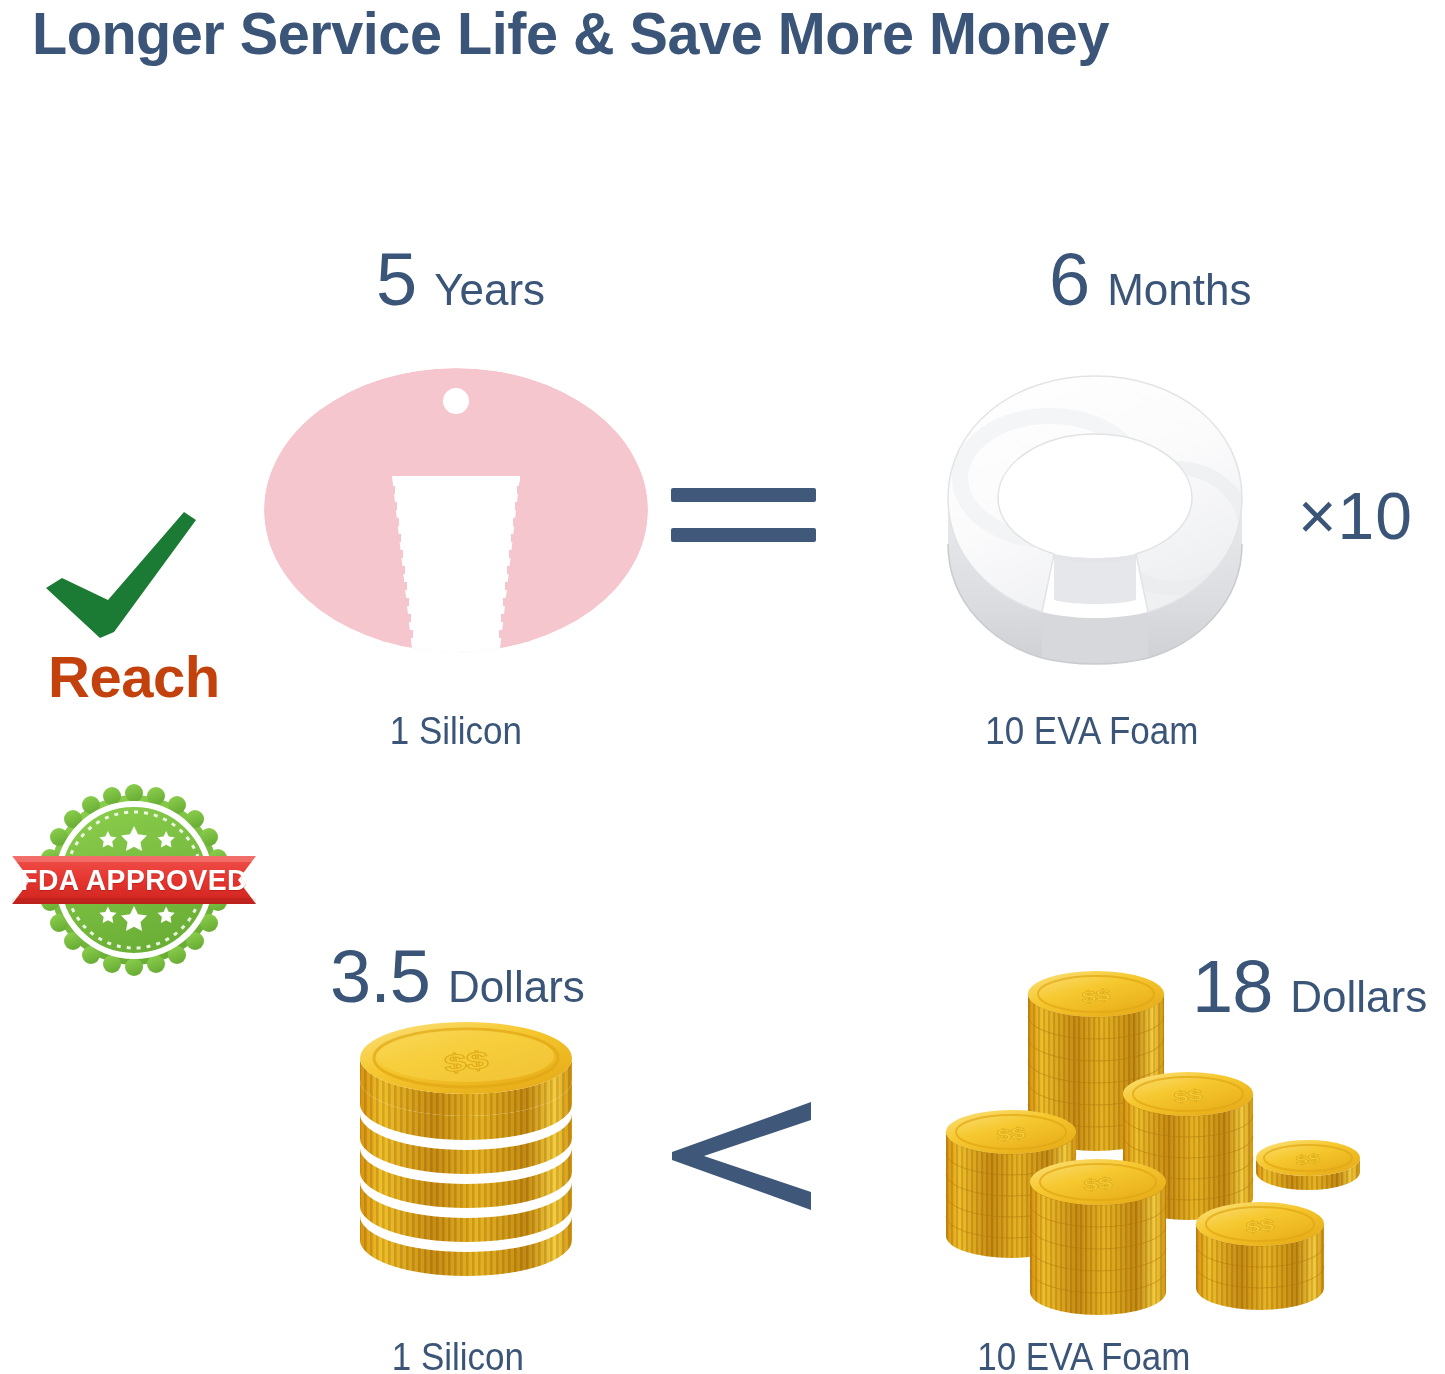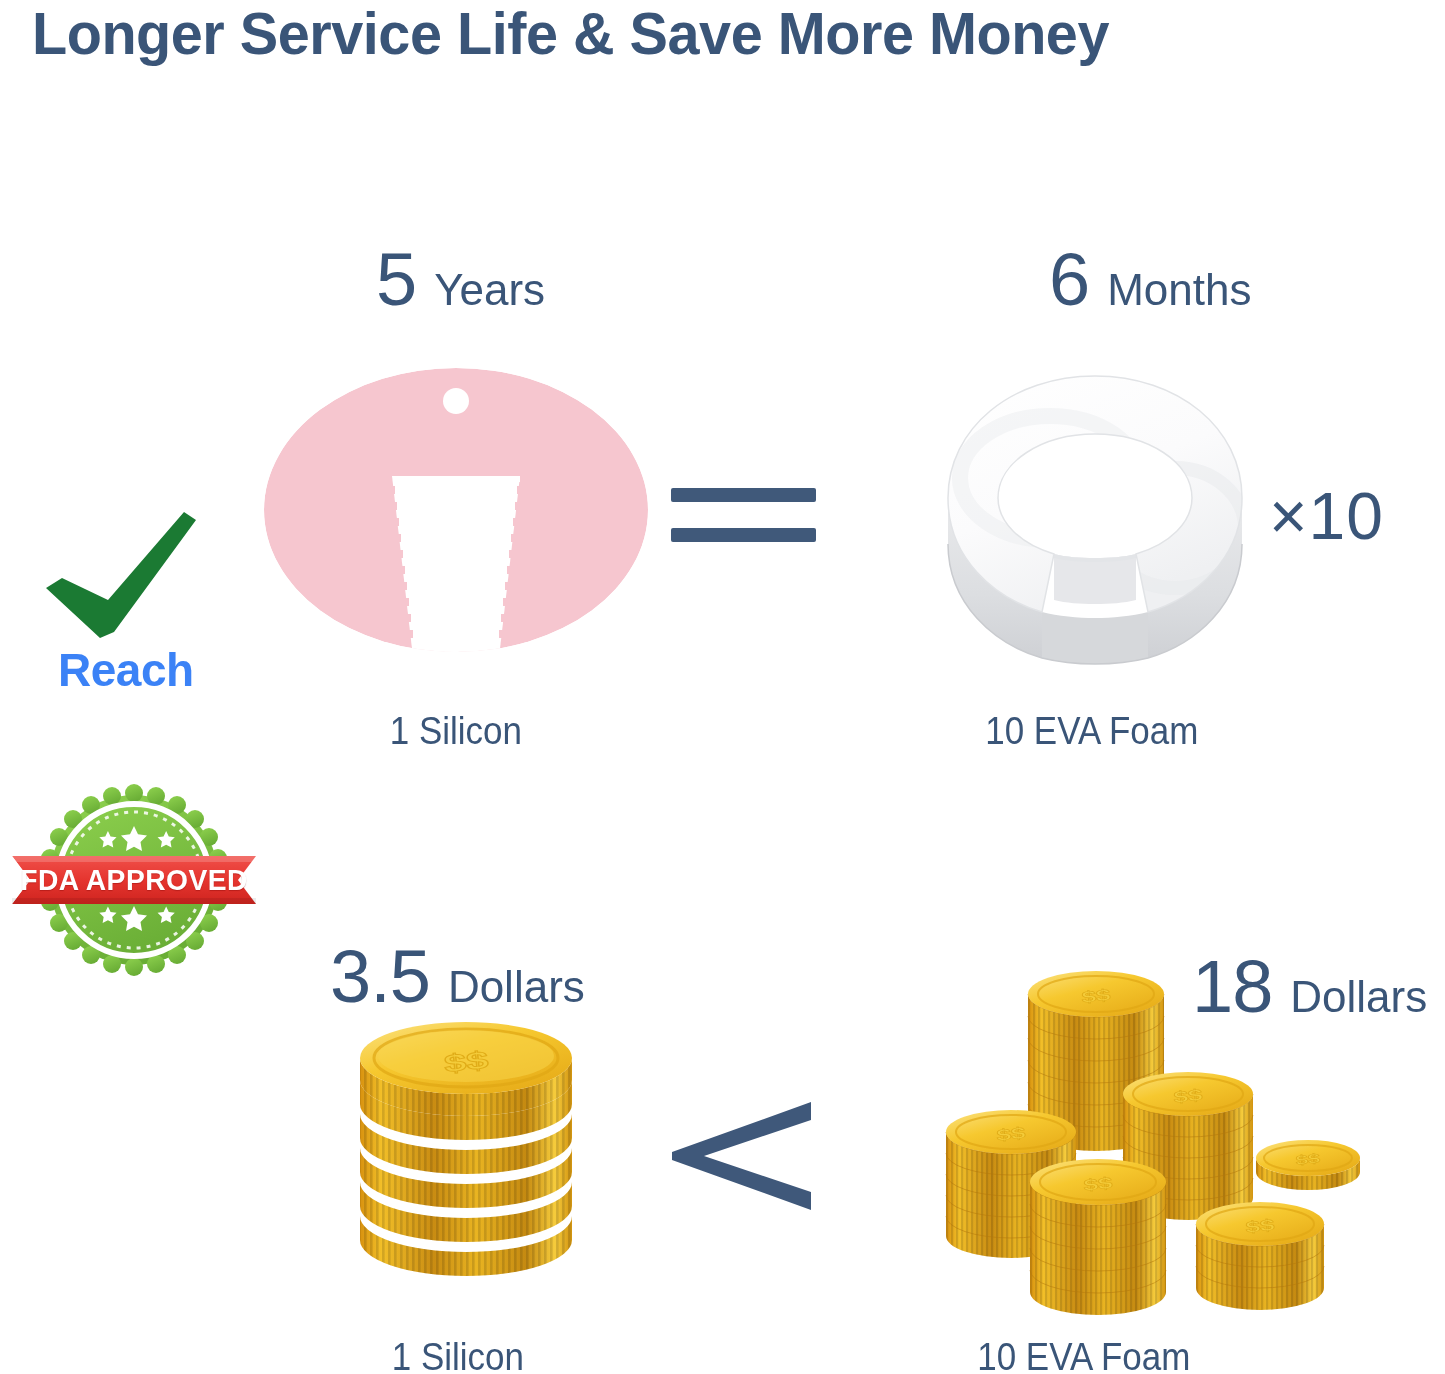--- a/index.html
+++ b/index.html
@@ -28,22 +28,22 @@
 
   .caption{
     font-family:"Liberation Sans Narrow","Liberation Sans",sans-serif;
     font-size:38px;color:#3a5578;white-space:nowrap;
     transform:scaleX(0.92);
   }
 
   
   #reach-block{left:38px;top:508px;width:190px;height:200px;}
   #reach-label{
-    position:absolute;left:20px;top:135px;width:180px;
-    font-size:46px;font-weight:700;color:#3b82f6;letter-spacing:-0.5px;
+    position:absolute;left:10px;top:135px;width:180px;
+    font-size:58px;font-weight:700;color:#c2410c;letter-spacing:-0.5px;
     font-family:"Liberation Sans","DejaVu Sans",sans-serif;
   }
 
   
   #fda-block{left:12px;top:772px;width:244px;height:216px;}
   #fda-text{
     position:absolute;left:0;top:84px;width:244px;height:48px;
     line-height:48px;text-align:center;color:#ffffff;
     font-family:"Liberation Sans Narrow","Liberation Sans",sans-serif;
     font-weight:700;font-size:30px;letter-spacing:0.5px;
@@ -52,21 +52,21 @@
     pointer-events:none;
   }
 
   
   #equals{left:671px;top:488px;width:145px;height:56px;}
   #equals .bar{position:absolute;left:0;width:145px;height:14px;background:#40597a;border-radius:2px;}
   #equals .bar.b1{top:0;}
   #equals .bar.b2{top:40px;}
 
   
-  #times10{left:1269px;top:478px;font-size:66px;white-space:nowrap;letter-spacing:1px;}
+  #times10{left:1298px;top:478px;font-size:66px;white-space:nowrap;letter-spacing:1px;}
 
   
   #lessthan{left:668px;top:1098px;width:145px;height:116px;}
 
   
   #silicon{left:262px;top:366px;width:388px;height:288px;}
 
   
   #foam{left:930px;top:358px;width:330px;height:300px;}
 

